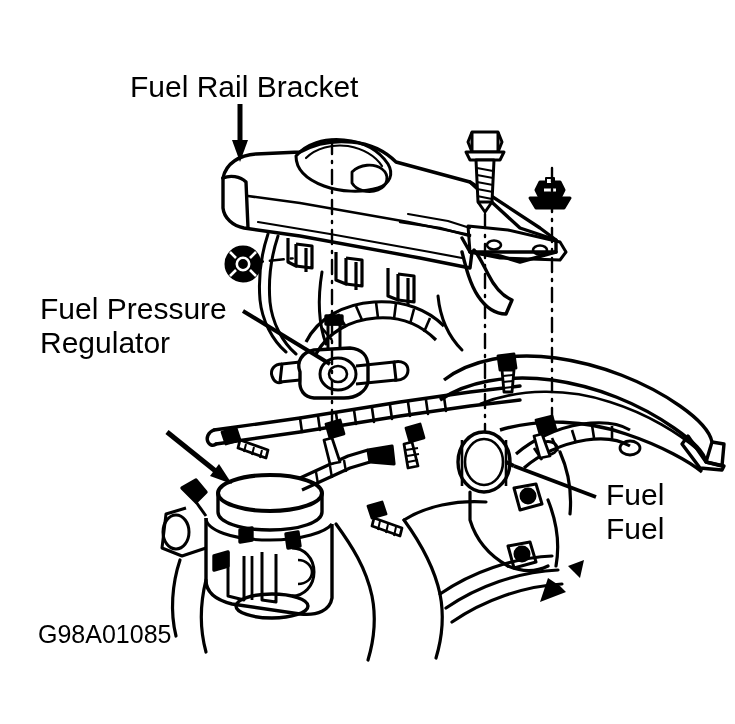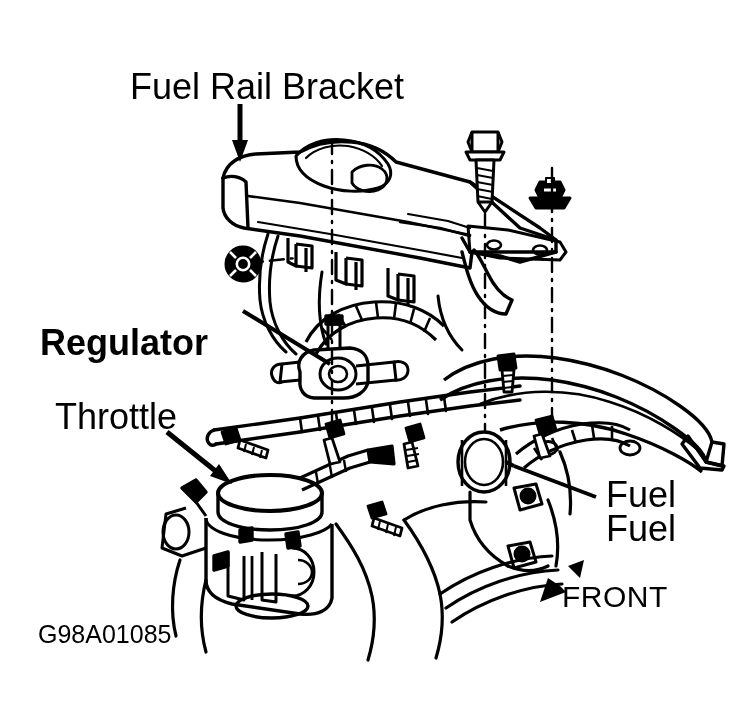--- a/index.html
+++ b/index.html
@@ -12,21 +12,21 @@
     width: 735px;
     height: 724px;
     background: #ffffff;
     overflow: hidden;
     font-family: "Liberation Sans", sans-serif;
   }
   .label {
     position: absolute;
     color: #000000;
     font-family: "Liberation Sans", sans-serif;
-    font-size: 36px;
+    font-size: 30px;
     line-height: 34px;
     white-space: pre;
     letter-spacing: 0px;
   }
   .label.small {
     font-size: 25px;
     line-height: 28px;
   }
   .label.front {
     font-size: 30px;
@@ -351,24 +351,23 @@
     </g>
 
     <g>
       <path d="M560 586 L574 572 L568 566 L584 560 L580 578 L574 572
                L560 586 L566 592 L540 602 L548 578 Z" fill="#000"></path>
     </g>
   </svg>
 
   <div class="label" style="left:130px; top:70px;">Fuel Rail Bracket</div>
 
-  <div class="label" style="left:40px; top:326px;font-weight:bold;">Regulator</div>
-
-  <div class="label" style="left:55px; top:400px;">Throttle</div>
+  <div class="label" style="left:40px; top:292px;">Fuel Pressure</div>
+  <div class="label" style="left:40px; top:326px;">Regulator</div>
+
 
   <div class="label" style="left:606px; top:478px;">Fuel</div>
   <div class="label" style="left:606px; top:512px;">Fuel</div>
 
-  <div class="label front" style="left:562px; top:580px;">FRONT</div>
 
   <div class="label small" style="left:38px; top:620px;">G98A01085</div>
 
 </div>
 
 </body></html>

